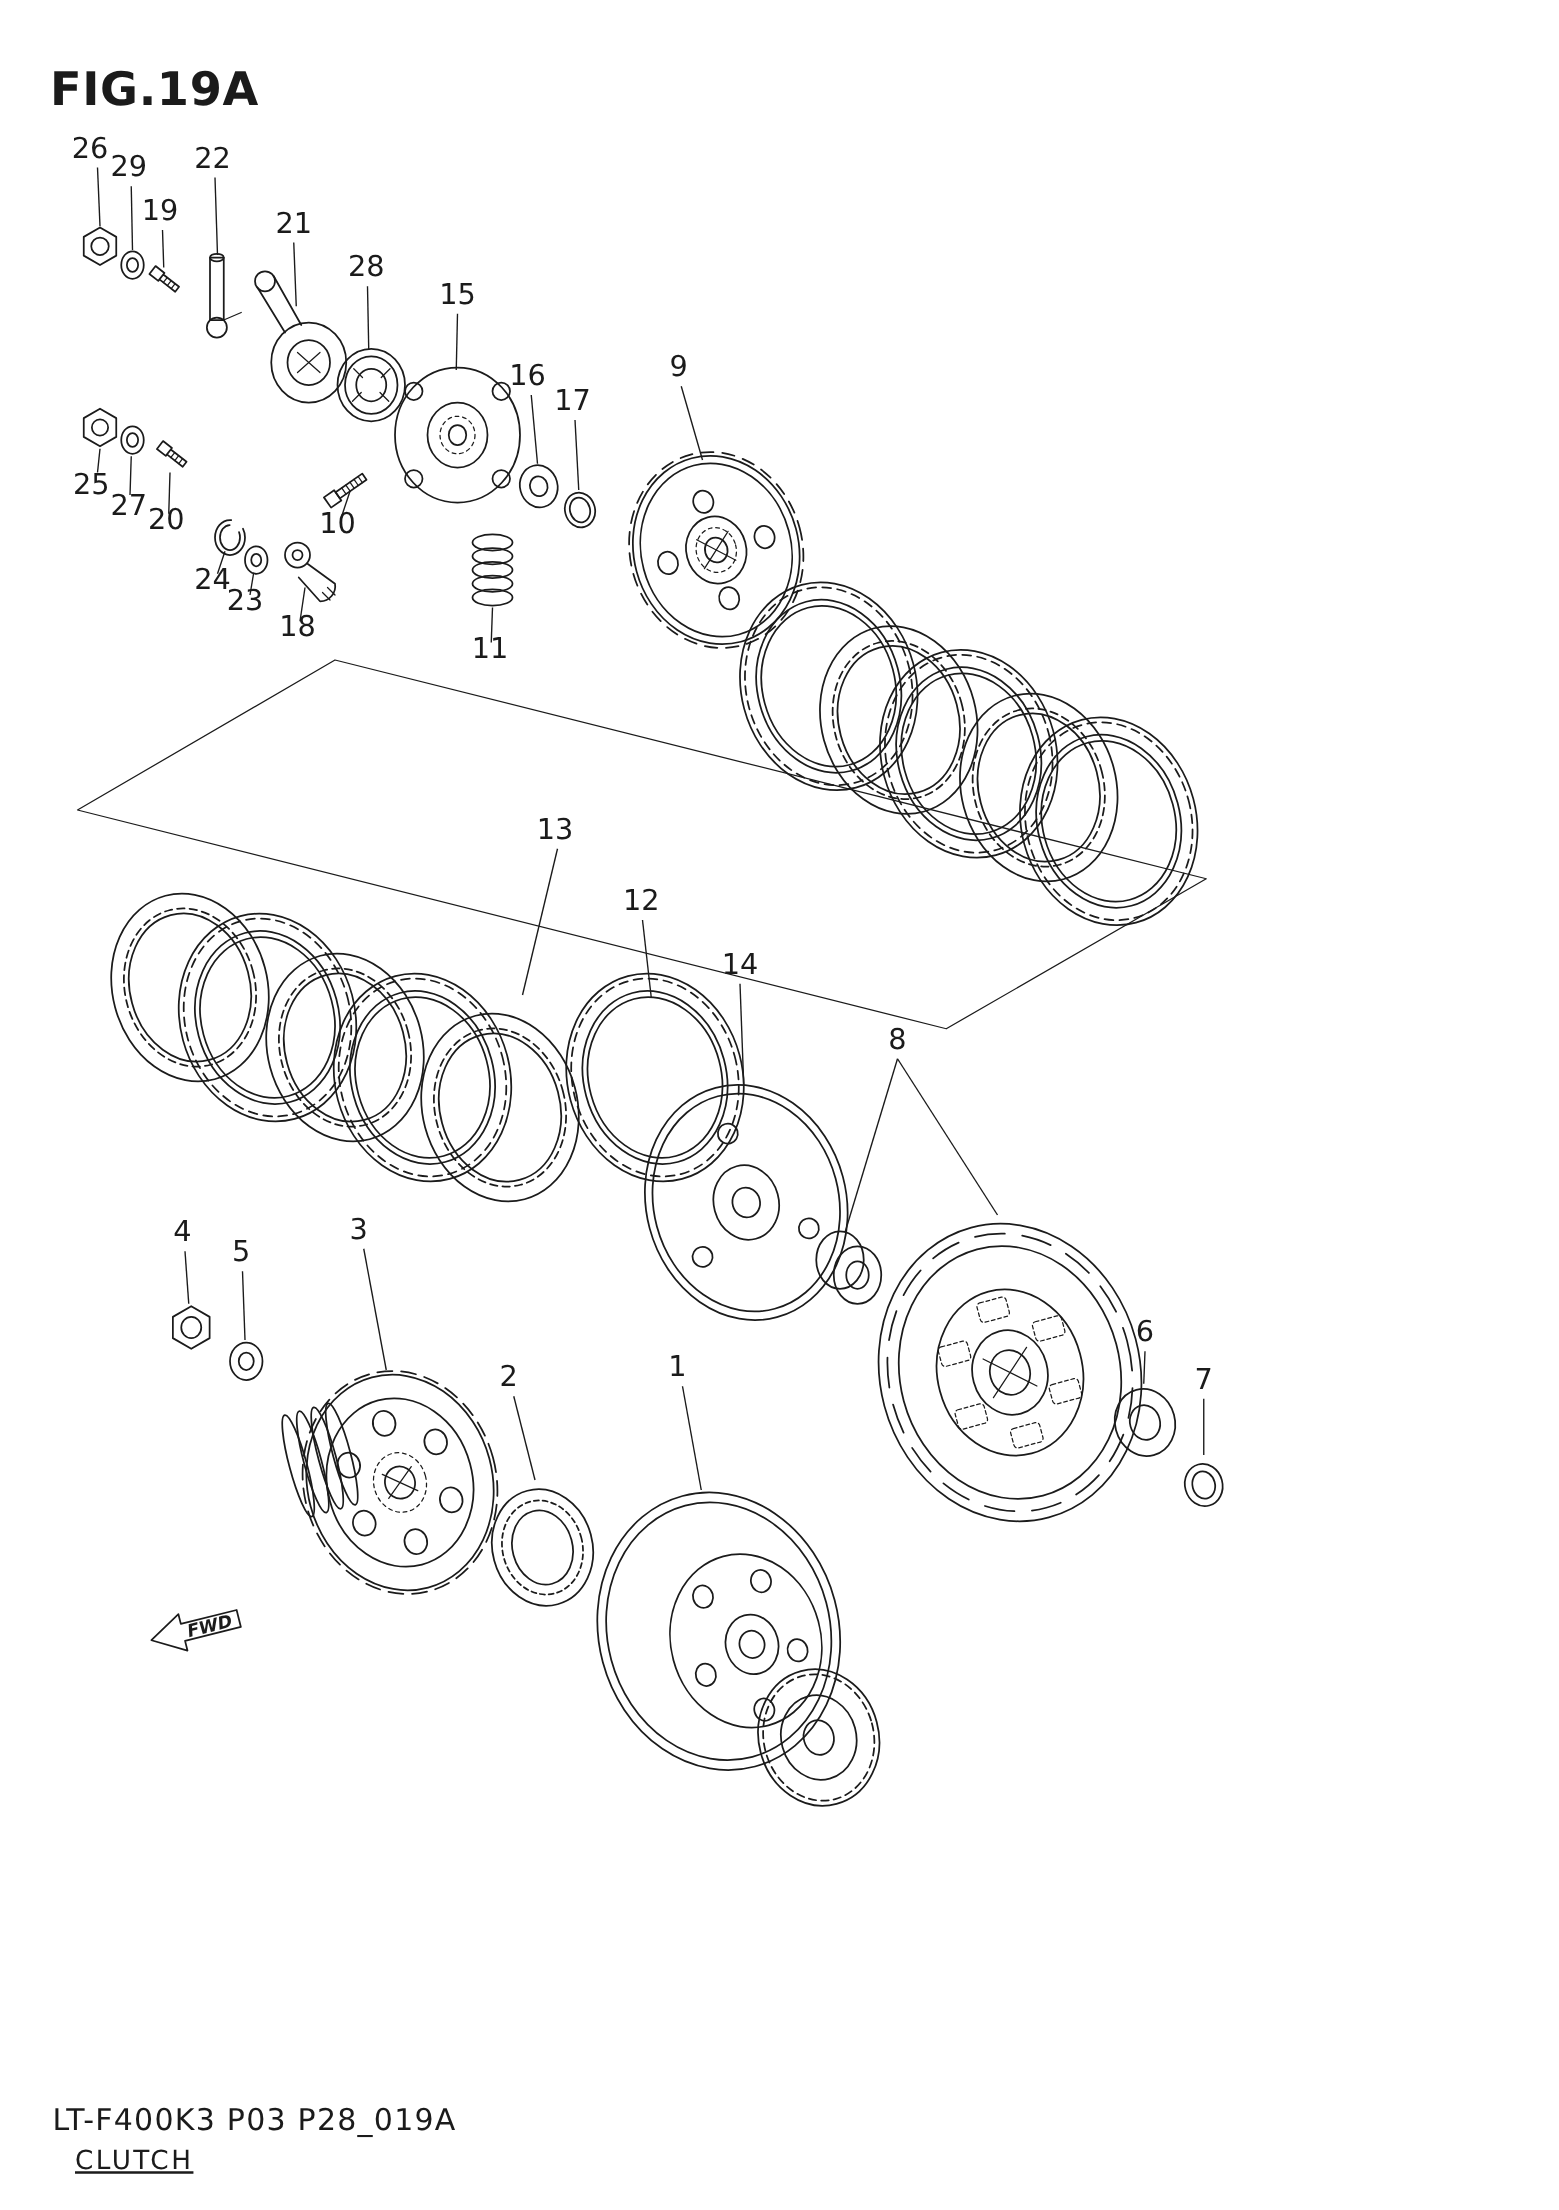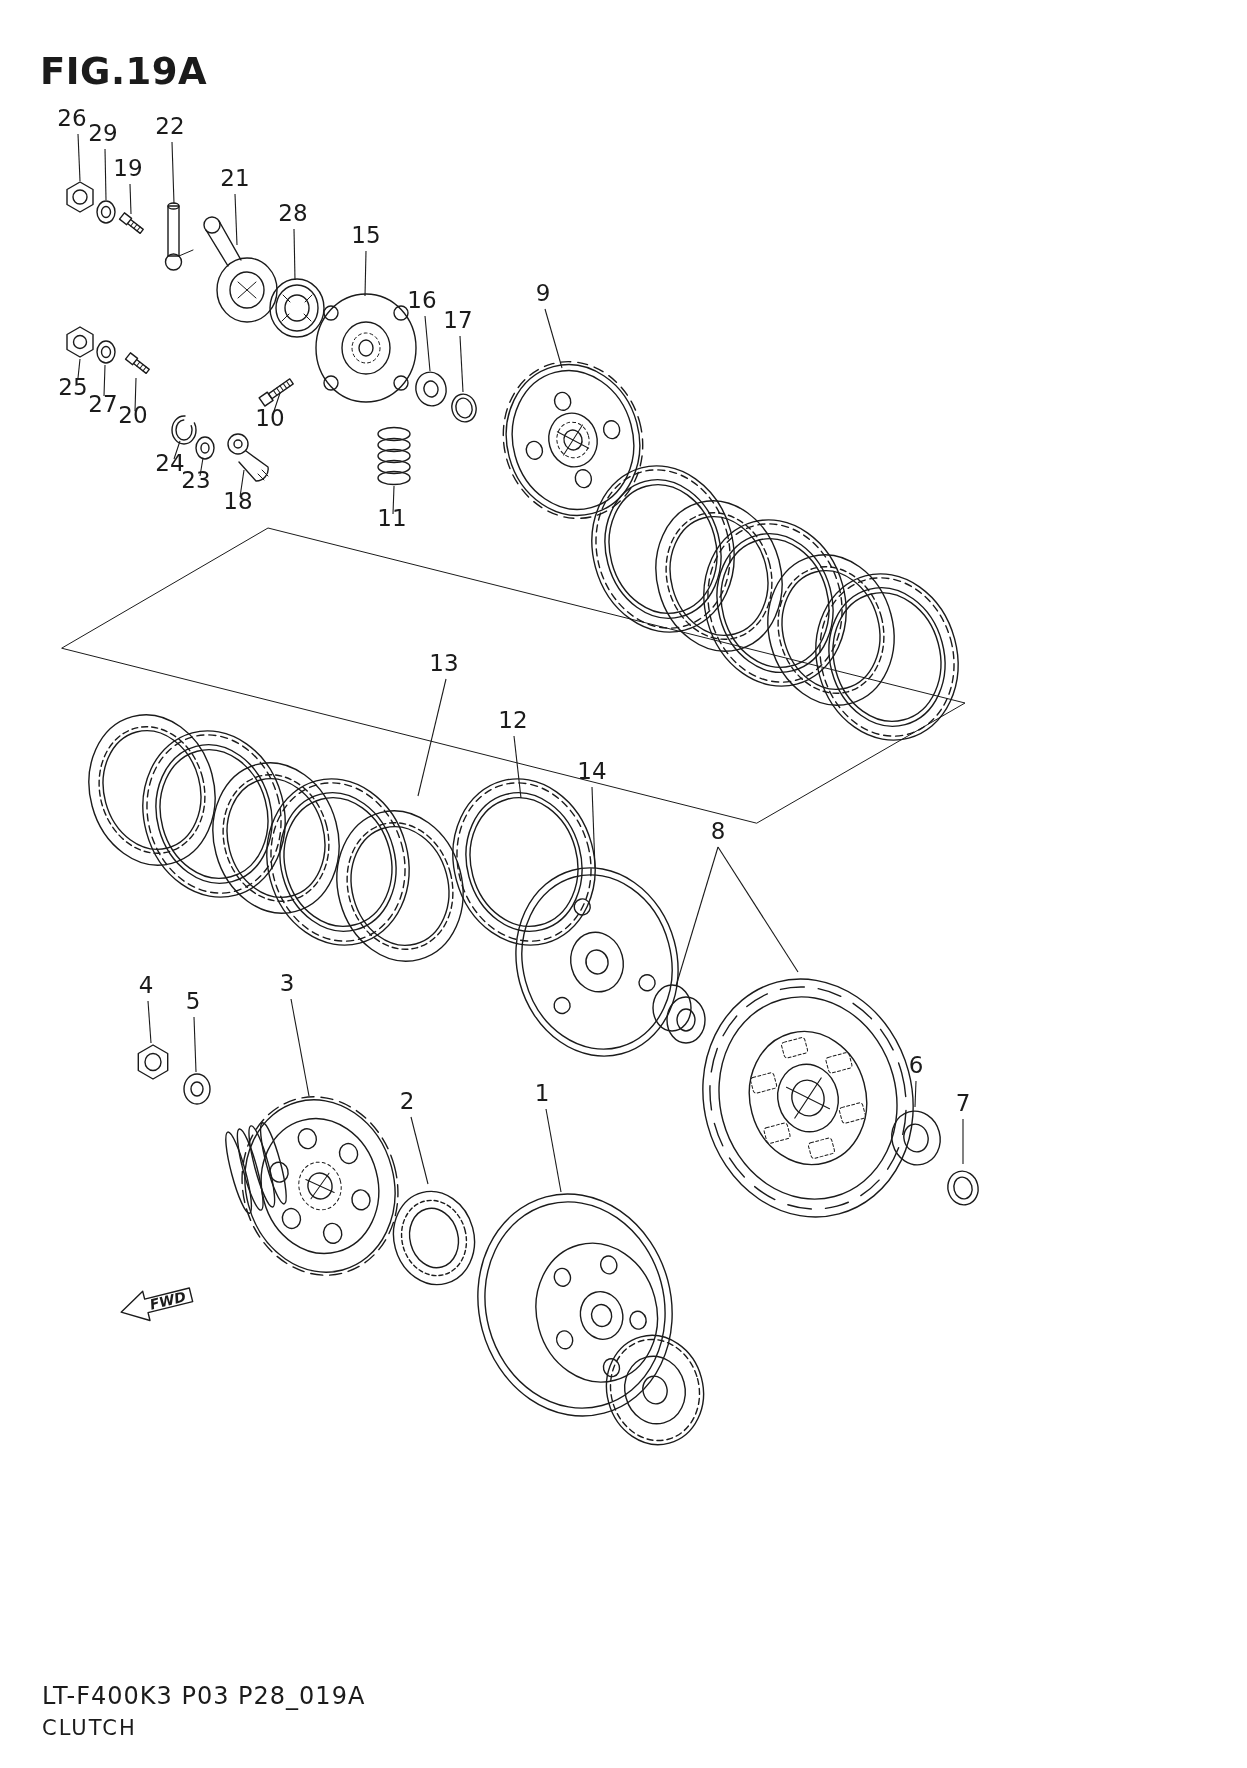--- a/index.html
+++ b/index.html
@@ -15,22 +15,22 @@
   .fig-title {
     position: absolute; left: 40px; top: 50px;
     font-size: 37px; font-weight: 800; letter-spacing: 0.5px;
     color: var(--ink);
   }
   .footer-code {
     position: absolute; left: 42px; top: 1682px;
     font-size: 24px; letter-spacing: 1px; color: var(--ink);
   }
   .footer-name {
-    position: absolute; left: 42px; top: 1716px;
-    font-size: 21px; letter-spacing: 2px; color: var(--ink);
+    position: absolute; left: 60px; top: 1716px;
+    font-size: 21px; letter-spacing: 2px; color: var(--ink); text-decoration: underline;
   }
   svg { position: absolute; left: 0; top: 0; }
   .ln { fill: none; stroke: var(--ink); stroke-width: 1.4; stroke-linecap: round; stroke-linejoin: round; }
   .thin { stroke-width: 1; }
   .leader { stroke: var(--ink); stroke-width: 1.1; fill: none; }
   .callout-num {
     font-family: "DejaVu Sans", sans-serif;
     font-size: 23px; fill: var(--ink); text-anchor: middle;
   }
   .fwd-text {

